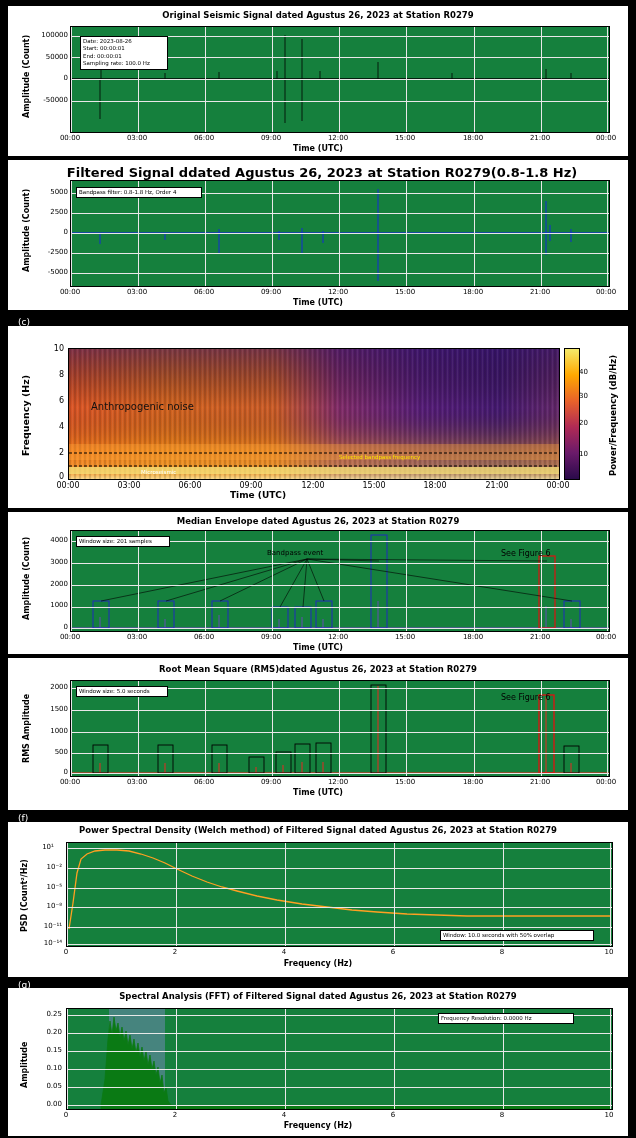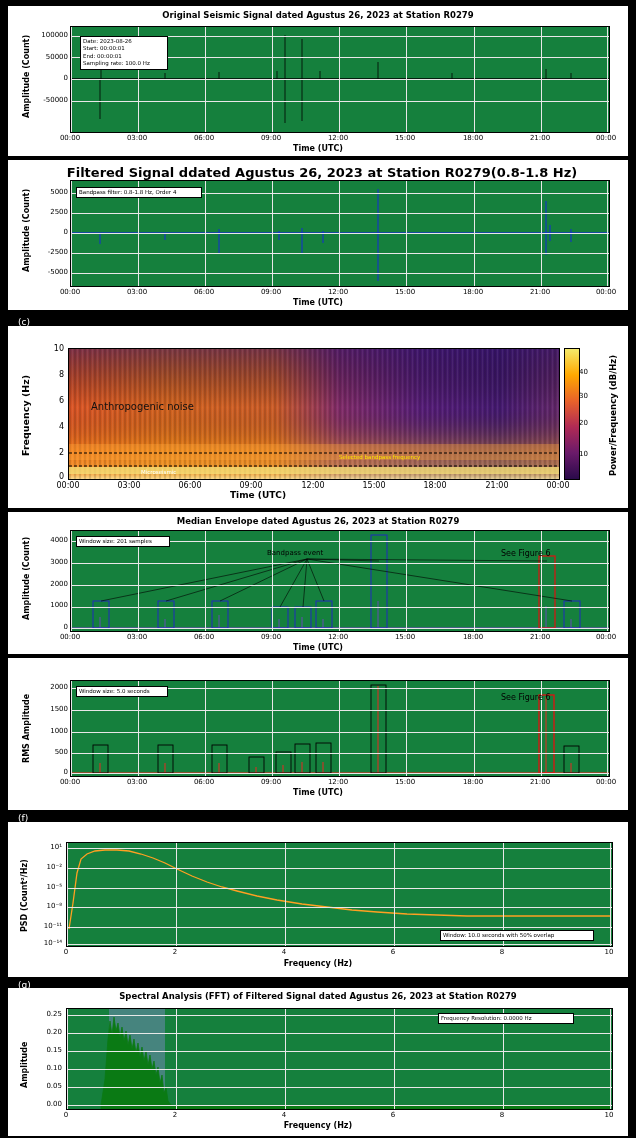--- a/index.html
+++ b/index.html
@@ -266,20 +266,21 @@
   <div class="tick-lab" style="left:383px;top:121px;width:28px;">15:00</div>
   <div class="tick-lab" style="left:451px;top:121px;width:28px;">18:00</div>
   <div class="tick-lab" style="left:518px;top:121px;width:28px;">21:00</div>
   <div class="tick-lab" style="left:584px;top:121px;width:28px;">00:00</div>
   <div class="xlab" style="left:0;top:131px;">Time (UTC)</div>
   <div class="ylab" style="left:14px;top:108px;">Amplitude (Count)</div>
 </div>
 
 <div class="plabel" style="left:18px;top:658px;">(e)</div>
 <div class="panel" style="left:8px;top:658px;width:620px;height:152px;">
+  <div class="title" style="position:absolute;left:0;top:6px;width:100%;font-size:8.5px;">Root Mean Square (RMS)dated Agustus 26, 2023 at Station R0279</div>
   <div class="plotarea" style="left:62px;top:22px;width:538px;height:95px;">
     <div class="grid-v" style="left:0px;"></div>
       <div class="grid-v" style="left:67px;"></div>
       <div class="grid-v" style="left:134px;"></div>
       <div class="grid-v" style="left:201px;"></div>
       <div class="grid-v" style="left:268px;"></div>
       <div class="grid-v" style="left:335px;"></div>
       <div class="grid-v" style="left:403px;"></div>
       <div class="grid-v" style="left:470px;"></div>
       <div class="grid-v" style="left:536px;"></div>
@@ -331,39 +332,40 @@
   <div class="tick-lab" style="left:383px;top:120px;width:28px;">15:00</div>
   <div class="tick-lab" style="left:451px;top:120px;width:28px;">18:00</div>
   <div class="tick-lab" style="left:518px;top:120px;width:28px;">21:00</div>
   <div class="tick-lab" style="left:584px;top:120px;width:28px;">00:00</div>
   <div class="xlab" style="left:0;top:130px;">Time (UTC)</div>
   <div class="ylab" style="left:14px;top:105px;">RMS Amplitude</div>
 </div>
 
 <div class="plabel" style="left:18px;top:813px;">(f)</div>
 <div class="panel" style="left:8px;top:822px;width:620px;height:155px;">
+  <div class="title" style="position:absolute;left:0;top:3px;width:100%;font-size:8.5px;">Power Spectral Density (Welch method) of Filtered Signal dated Agustus 26, 2023 at Station R0279</div>
   <div class="plotarea" style="left:58px;top:20px;width:545px;height:103px;">
     <div class="grid-v" style="left:0px;"></div>
       <div class="grid-v" style="left:109px;"></div>
       <div class="grid-v" style="left:218px;"></div>
       <div class="grid-v" style="left:327px;"></div>
       <div class="grid-v" style="left:436px;"></div>
       <div class="grid-v" style="left:543px;"></div>
     <div class="grid-h" style="top:5px;"></div>
       <div class="grid-h" style="top:25px;"></div>
       <div class="grid-h" style="top:45px;"></div>
       <div class="grid-h" style="top:64px;"></div>
       <div class="grid-h" style="top:84px;"></div>
       <div class="grid-h" style="top:101px;"></div>
     <svg width="545" height="103">
       <polyline fill="none" stroke="#ffa022" stroke-width="1.3" points="2,86 6,60 10,30 14,16 20,11 28,8 38,7 50,7 62,8 74,11 86,15 98,20 110,26 125,33 140,39 155,44 170,48 190,53 210,57 235,61 260,64 285,67 310,69 340,71 370,72 400,73 430,73 460,73 490,73 520,73 543,73"></polyline>
     </svg>
   </div>
   <div class="box" style="left:432px;top:108px;width:148px;">Window: 10.0 seconds with 50% overlap</div>
-  <div class="ytick-lab" style="left:26px;top:21px;width:28px;">10¹</div>
+  <div class="ytick-lab" style="left:26px;top:21px;width:28px;text-align:center;">10¹</div>
   <div class="ytick-lab" style="left:26px;top:41px;width:28px;">10⁻²</div>
   <div class="ytick-lab" style="left:26px;top:61px;width:28px;">10⁻⁵</div>
   <div class="ytick-lab" style="left:26px;top:80px;width:28px;">10⁻⁸</div>
   <div class="ytick-lab" style="left:26px;top:100px;width:28px;">10⁻¹¹</div>
   <div class="ytick-lab" style="left:26px;top:117px;width:28px;">10⁻¹⁴</div>
   <div class="tick-lab" style="left:46px;top:126px;width:24px;">0</div>
   <div class="tick-lab" style="left:155px;top:126px;width:24px;">2</div>
   <div class="tick-lab" style="left:264px;top:126px;width:24px;">4</div>
   <div class="tick-lab" style="left:373px;top:126px;width:24px;">6</div>
   <div class="tick-lab" style="left:482px;top:126px;width:24px;">8</div>

